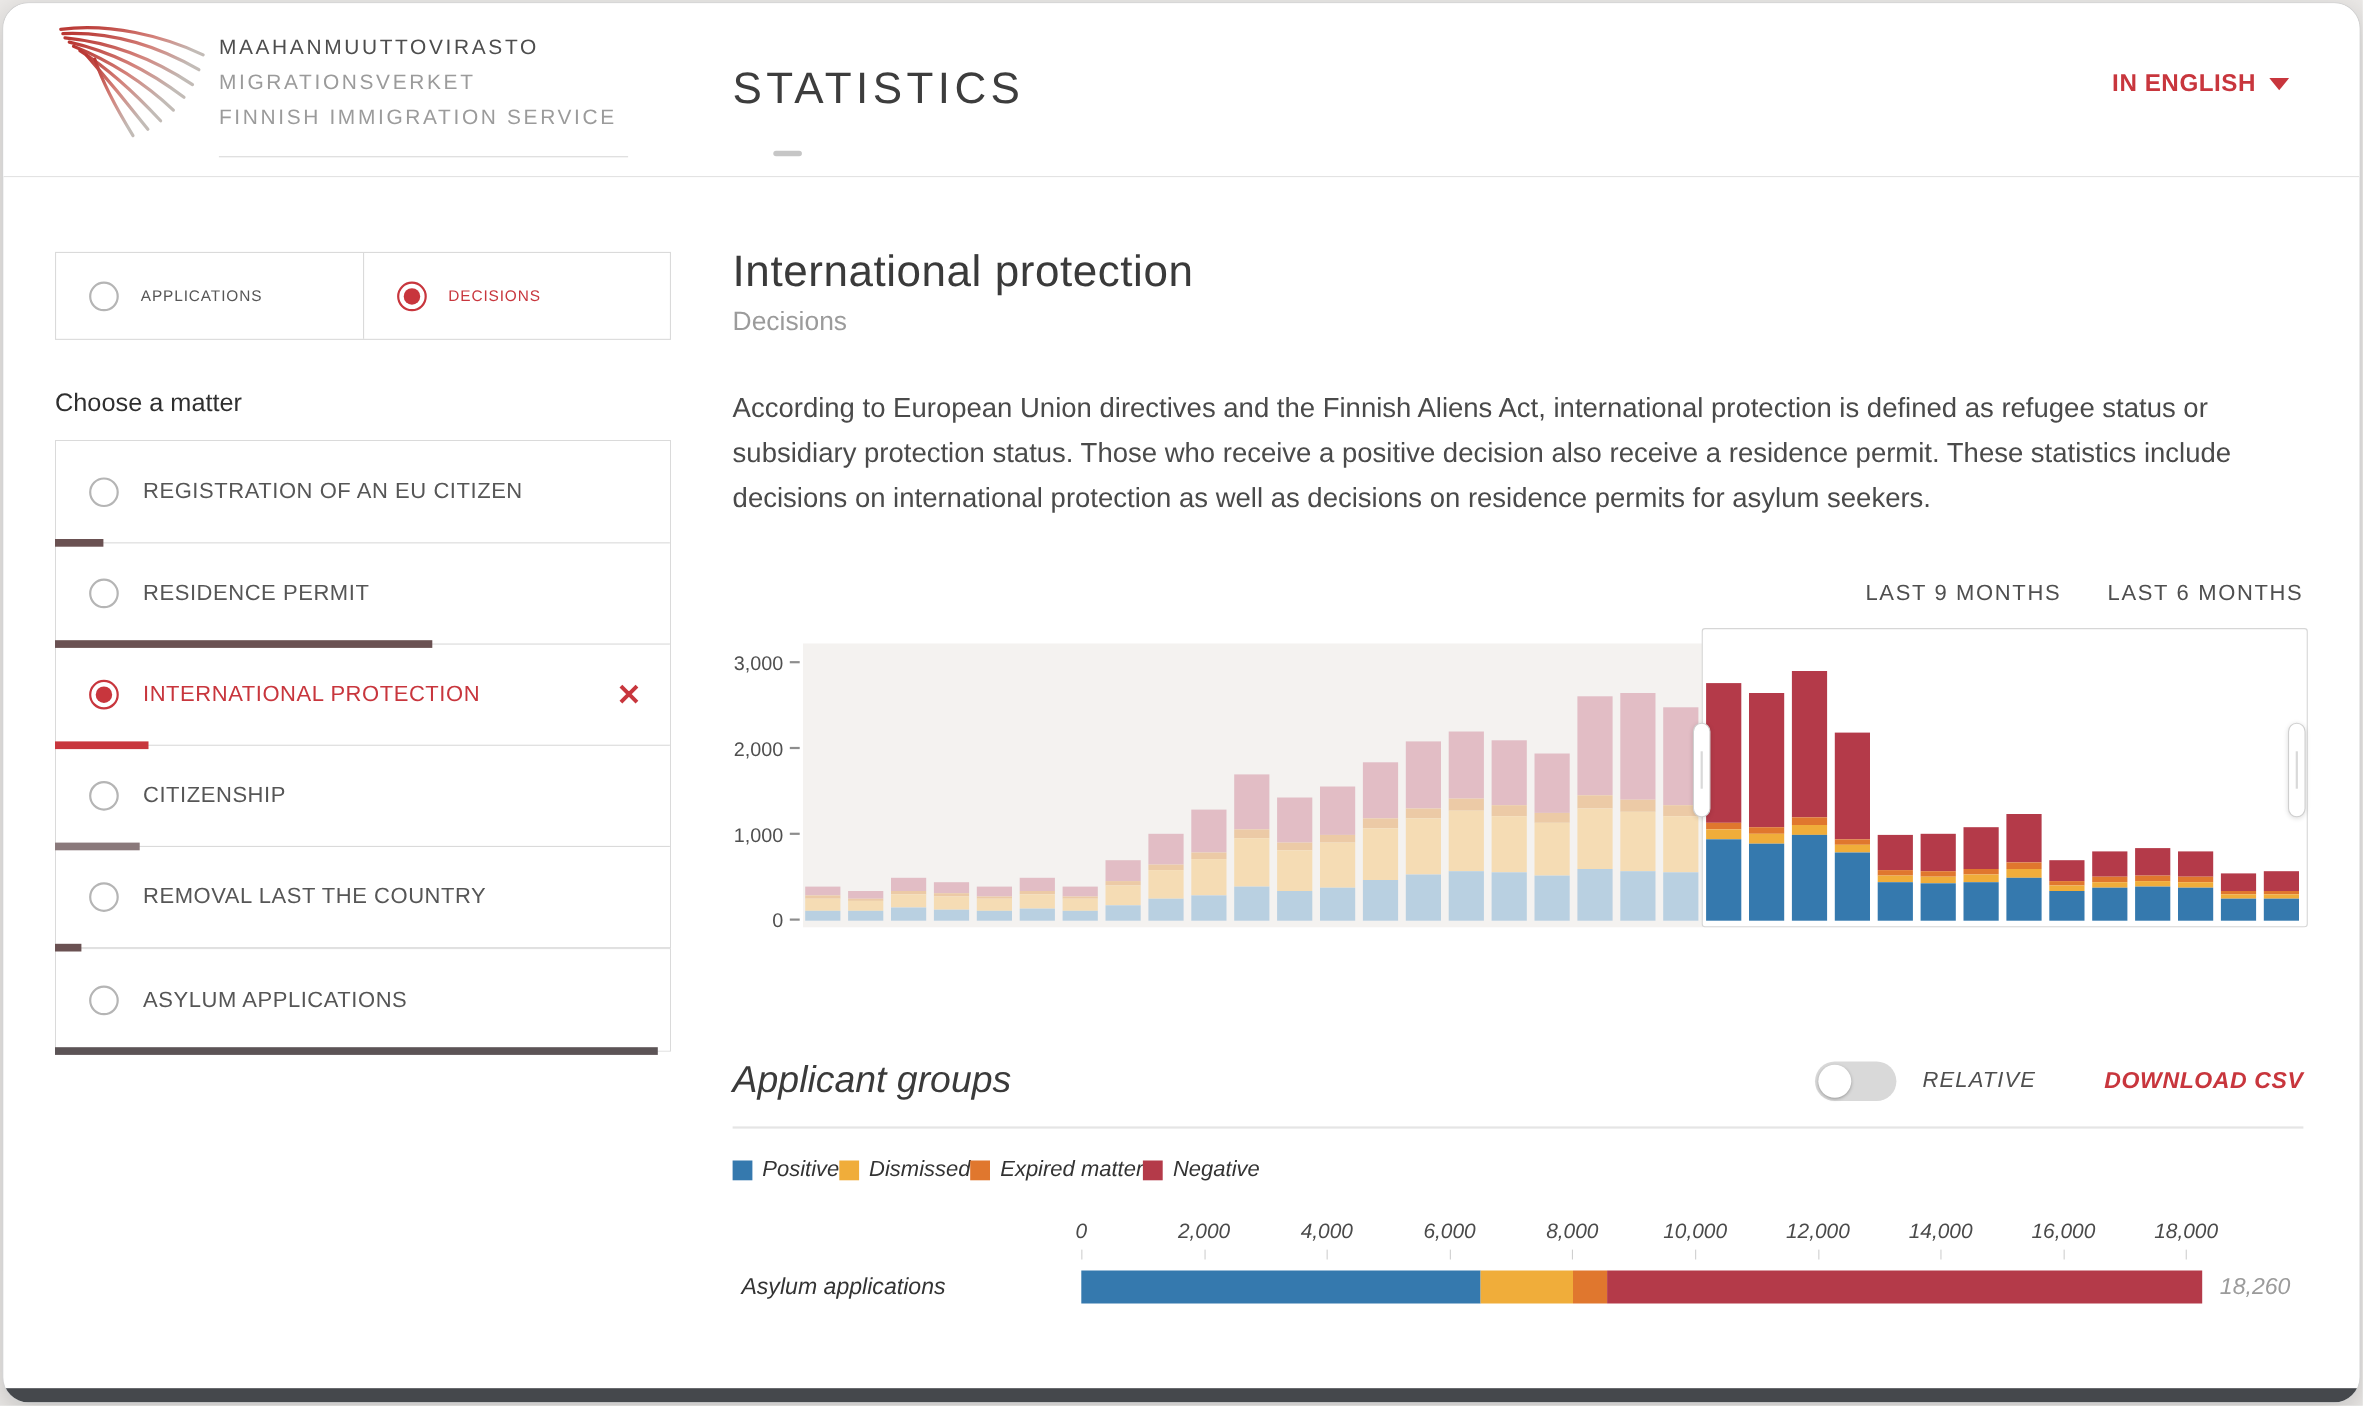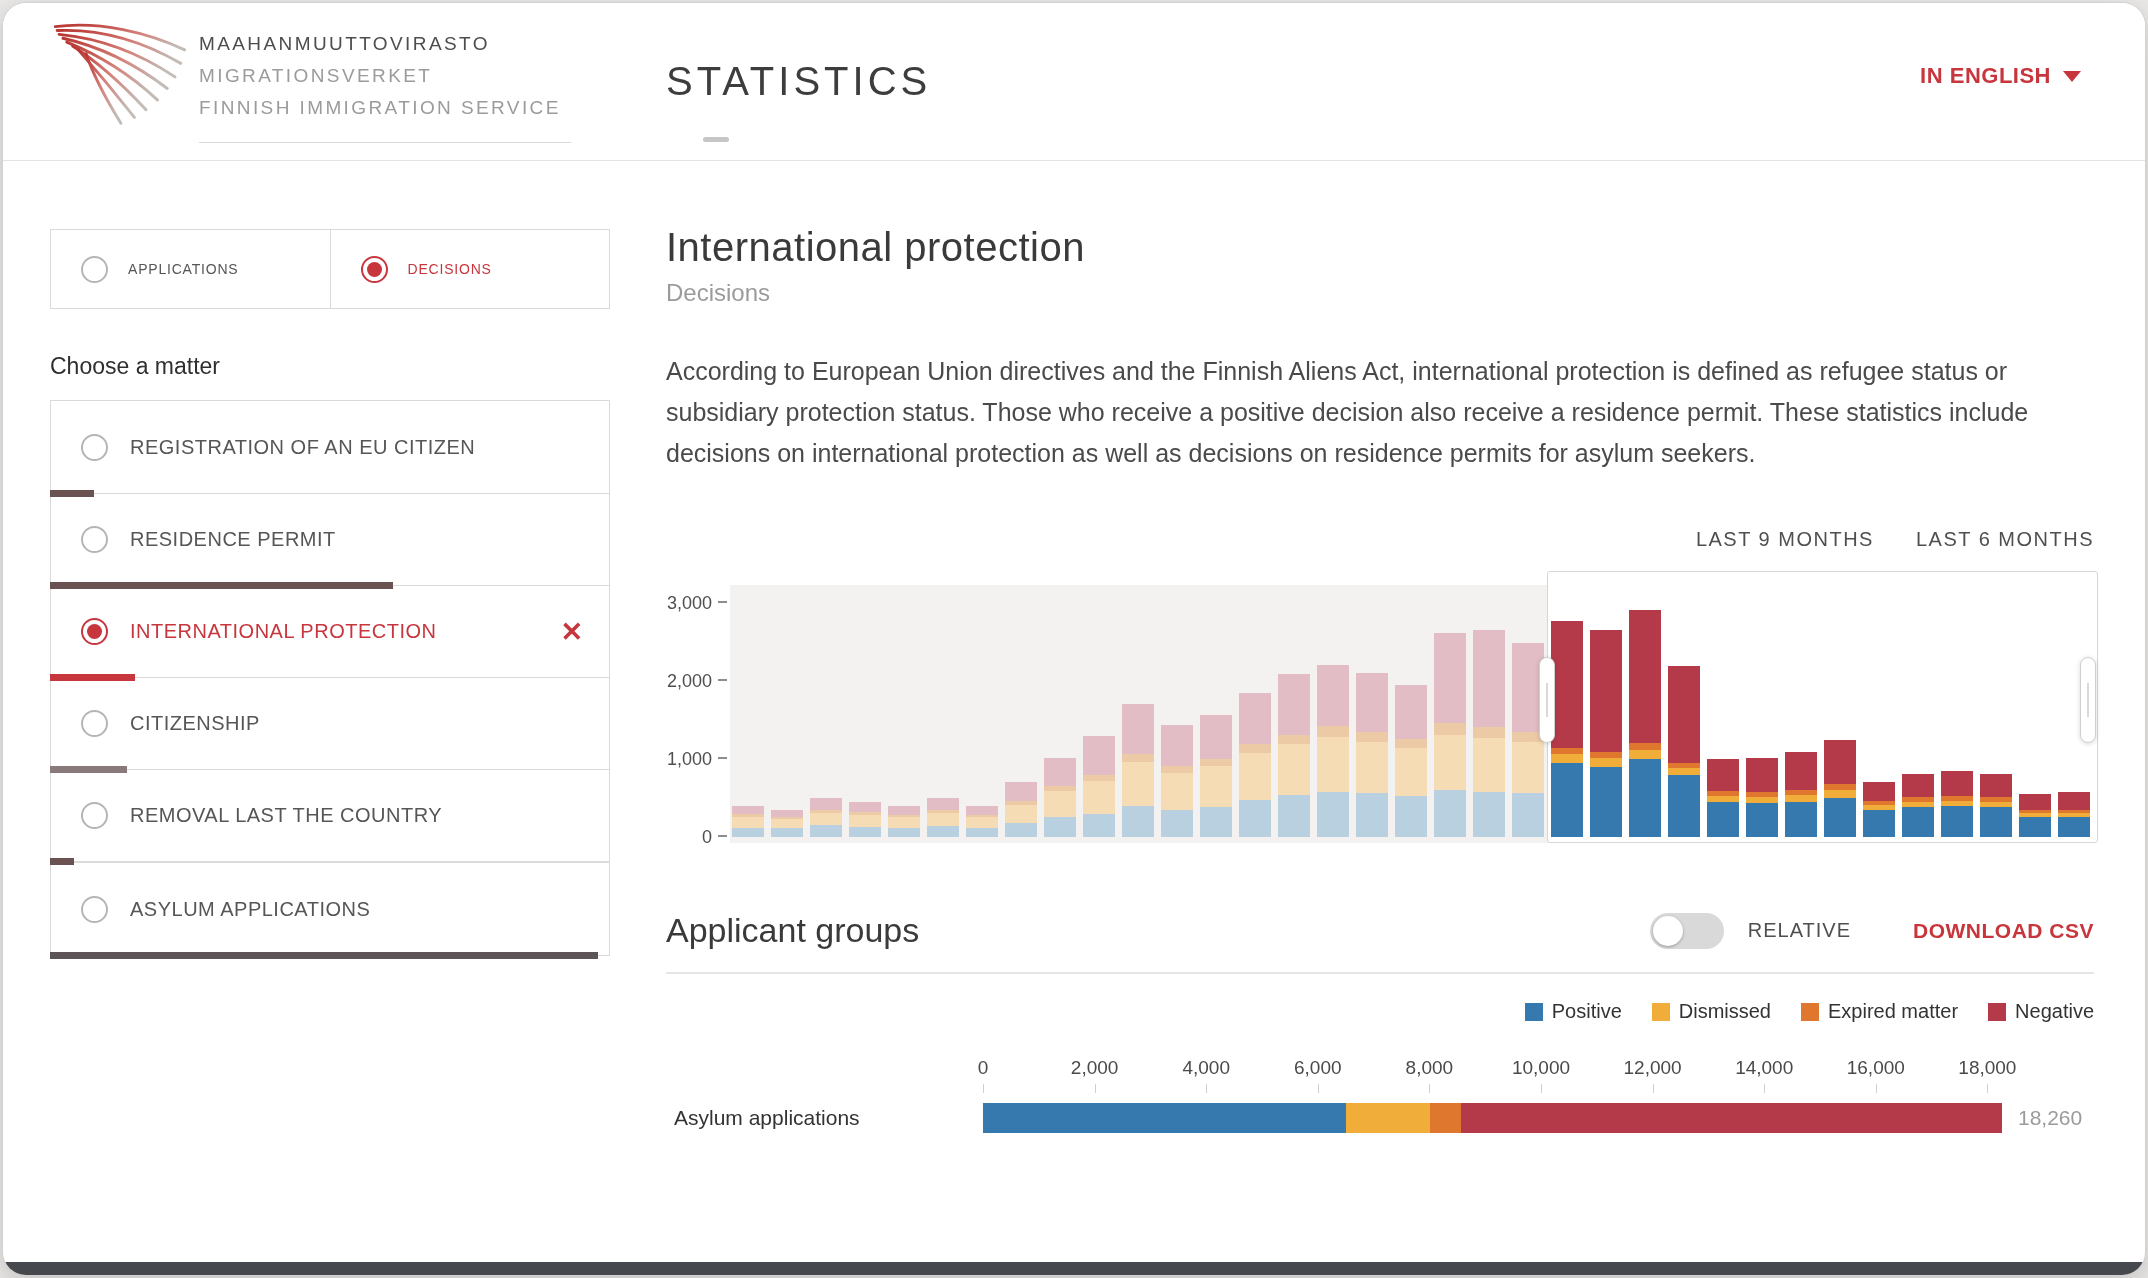--- a/index.html
+++ b/index.html
@@ -66,29 +66,29 @@
   .tl-ylabel { position: absolute; right: 16px; font-size: 18px; color: #4f4f4f; line-height: 18px; white-space: nowrap; }
   .tl-ytick { position: absolute; right: 1px; width: 9px; height: 2px; background: #8d8d8d; }
   .tl-plot { position: absolute; left: 64px; right: 0; top: 0; bottom: 0; background: #f4f2f0; }
   .tl-bars { position: absolute; left: 2px; bottom: 6px; height: 234px; display: flex; align-items: flex-end; gap: 7px; z-index: 1; }
   .tl-bar { width: 32px; display: flex; flex-direction: column-reverse; }
   .tl-sel-bg { position: absolute; top: -14px; bottom: 0; background: #fff; border: 1px solid #d6d6d6; border-radius: 3px; z-index: 0; cursor: grab; }
   .tl-handle { position: absolute; top: 115px; width: 16px; height: 86px; background: #fff; border: 1px solid #cfcfcf; border-radius: 9px; transform: translate(-50%,-50%); z-index: 3; box-shadow: 0 1px 5px rgba(0,0,0,.15); cursor: ew-resize; }
   .tl-handle::after { content: ""; position: absolute; left: 50%; top: 50%; transform: translate(-50%,-50%); width: 2px; height: 34px; background: #d9d9d9; }
 
   
-  .ag-section { margin-top: 68px; }
+  .ag-section { margin-top: 120px; font-style: italic; }
   .ag-header { display: flex; align-items: center; border-bottom: 2px solid #e5e5e5; padding-bottom: 22px; }
   .ag-title { font-size: 34px; color: #3a3a3a; }
   .ag-right { margin-left: auto; display: flex; align-items: center; gap: 24px; }
   .toggle-pill { width: 74px; height: 36px; border-radius: 18px; background: #d9d9d9; position: relative; cursor: pointer; }
   .toggle-knob { position: absolute; left: 3px; top: 3px; width: 30px; height: 30px; border-radius: 50%; background: #fff; box-shadow: 0 1px 3px rgba(0,0,0,.3); }
   .relative-lbl { font-size: 20px; letter-spacing: 1px; color: #4f4f4f; }
   .download { font-size: 21px; font-weight: bold; color: var(--accent); letter-spacing: 0.5px; margin-left: 38px; cursor: pointer; }
-  .legend-row { margin-top: 26px; display: flex; justify-content: flex-end; gap: 30px; }
+  .legend-row { margin-top: 26px; display: flex; }
   .legend-item { display: flex; align-items: center; gap: 9px; font-size: 20px; color: #333; cursor: pointer; }
   .legend-sw { width: 18px; height: 18px; flex: none; }
   .axis-area { position: relative; margin-top: 34px; height: 38px; }
   .axis-lbl { position: absolute; top: 0; transform: translateX(-50%); font-size: 19px; color: #4a4a4a; white-space: nowrap; }
   .axis-tick { position: absolute; top: 27px; width: 1px; height: 9px; background: #cfcfcf; }
   .bar-row { display: flex; align-items: center; margin-top: 8px; }
   .bar-row .row-lbl { width: 317px; font-size: 21px; color: #333; padding-left: 8px; flex: none; }
   .hbar { height: 30px; display: flex; }
   .hbar .seg { height: 100%; }
   .total-lbl { margin-left: 16px; font-size: 21px; color: #9b9b9b; }

